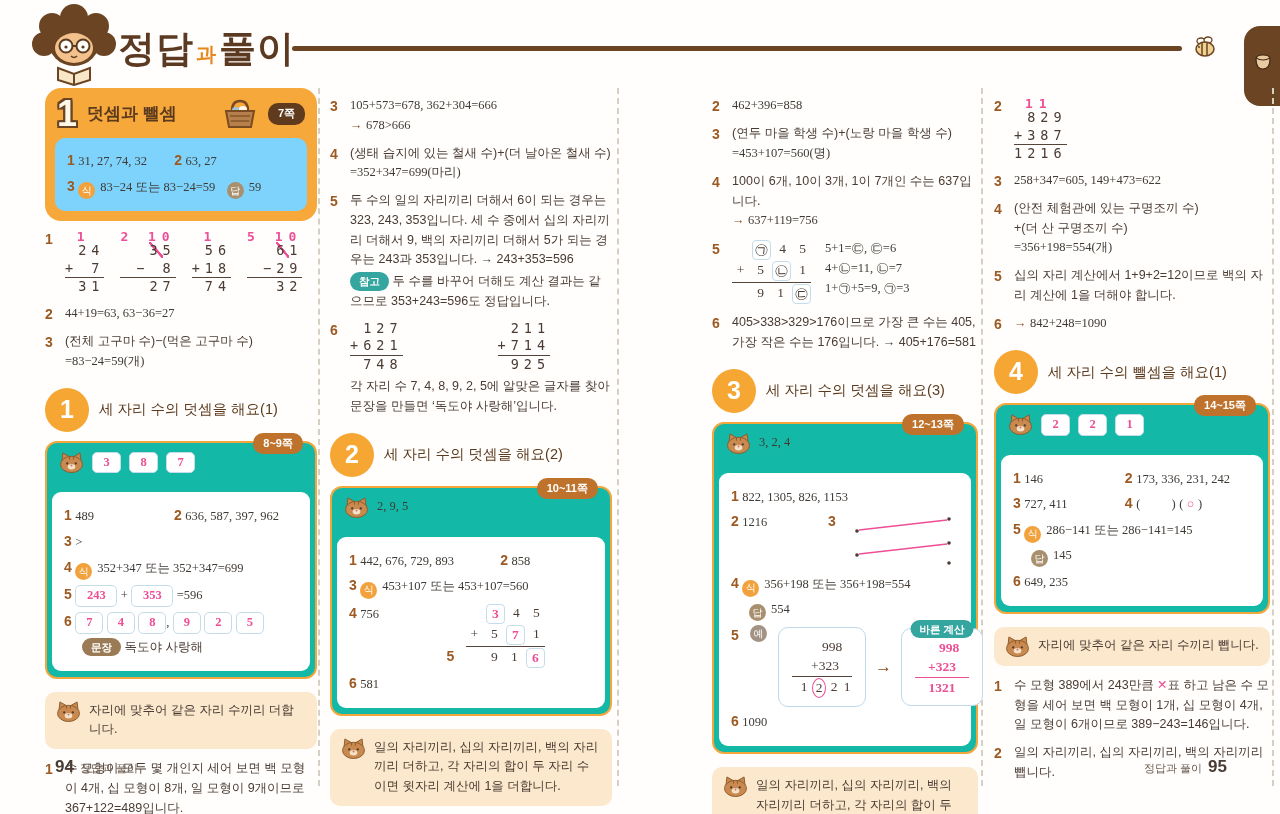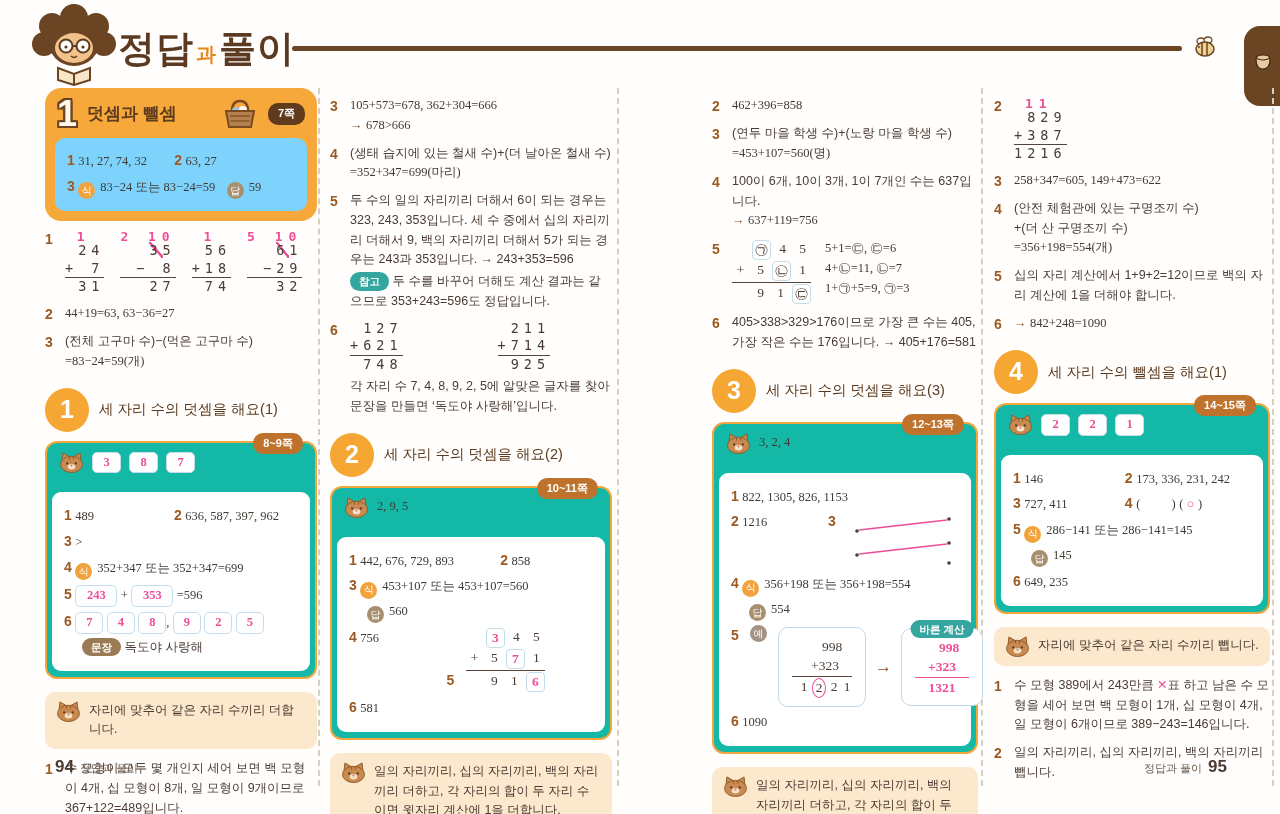--- a/index.html
+++ b/index.html
@@ -316,21 +316,20 @@
           </svg>
         <span class="math">2, 9, 5</span>
       </div>
       <div class="abox-body">
         <div class="pair arow">
           <span class="g1" style="width:62%"><span class="inum">1</span> <span class="math">442, 676, 729, 893</span></span>
           <span class="g2"><span class="inum">2</span> <span class="math">858</span></span>
         </div>
         <div class="arow"><span class="inum">3</span>
           <span class="cbadge b-sik">식</span><span class="math">453+107 또는 453+107=560</span>
-          <div style="margin:3px 0 0 18px;"><span class="cbadge b-dap">답</span><span class="math">560</span></div>
         </div>
         <div class="pair arow">
           <span class="g1" style="width:40%"><span class="inum">4</span> <span class="math">756</span></span>
           <span class="g2"><span class="inum">5</span>
             <span class="dvm" style="margin-left:8px;">
               <span class="drow">
                   <span class="cell bcell">3</span>
                   <span class="cell">4</span>
                   <span class="cell">5</span>
                 </span>

